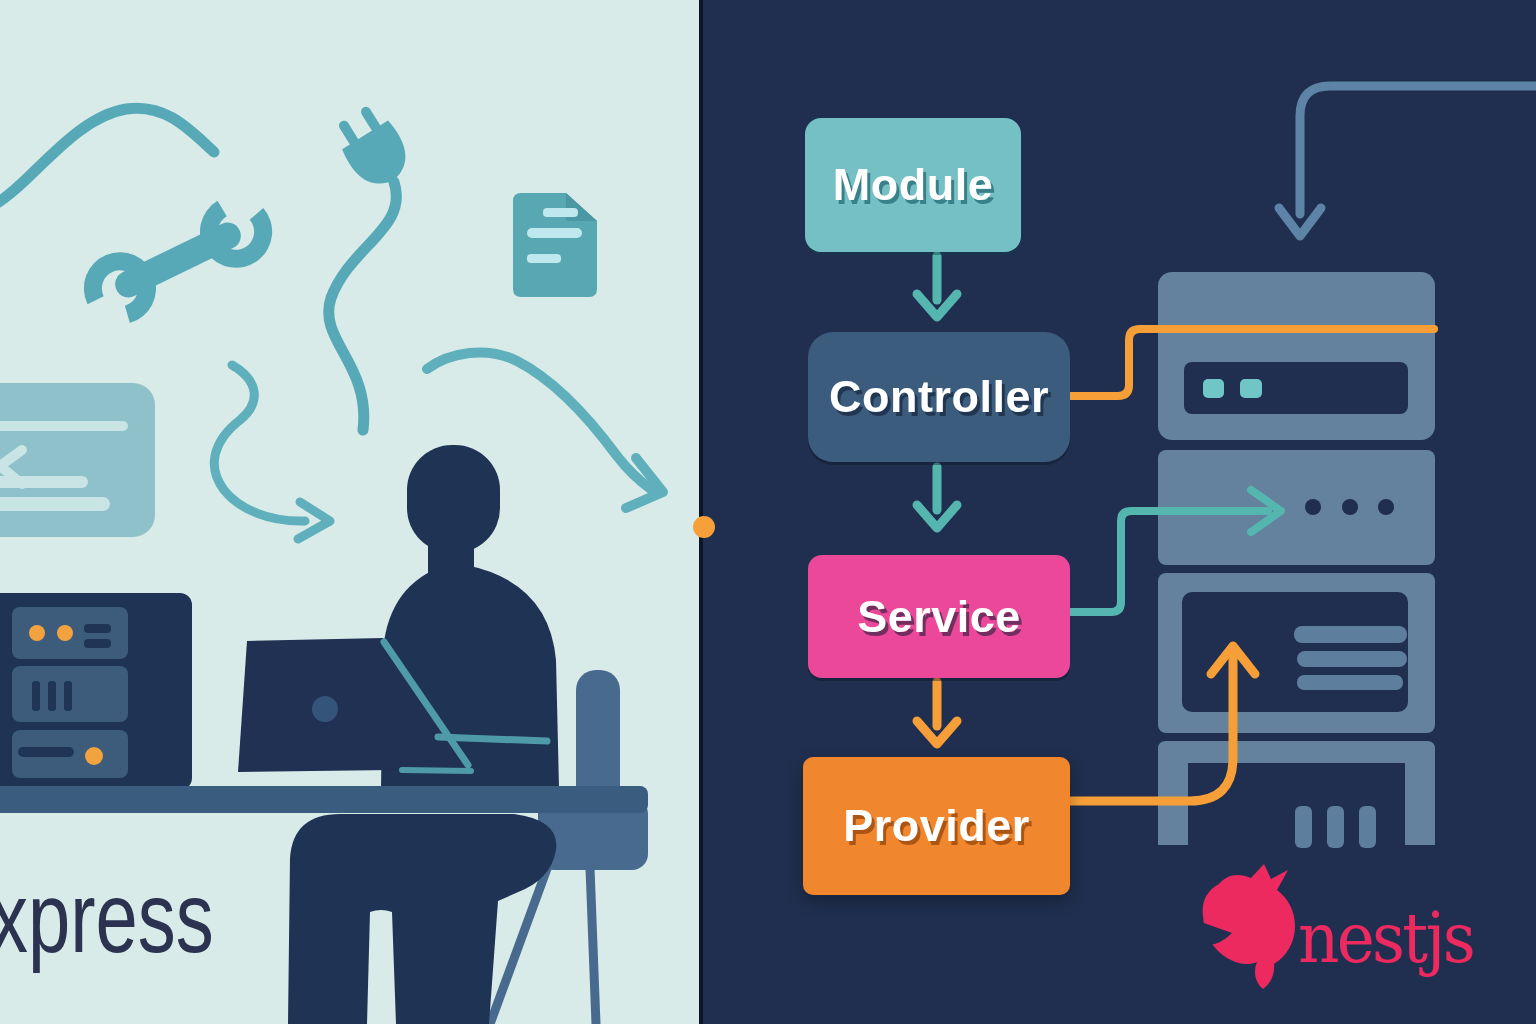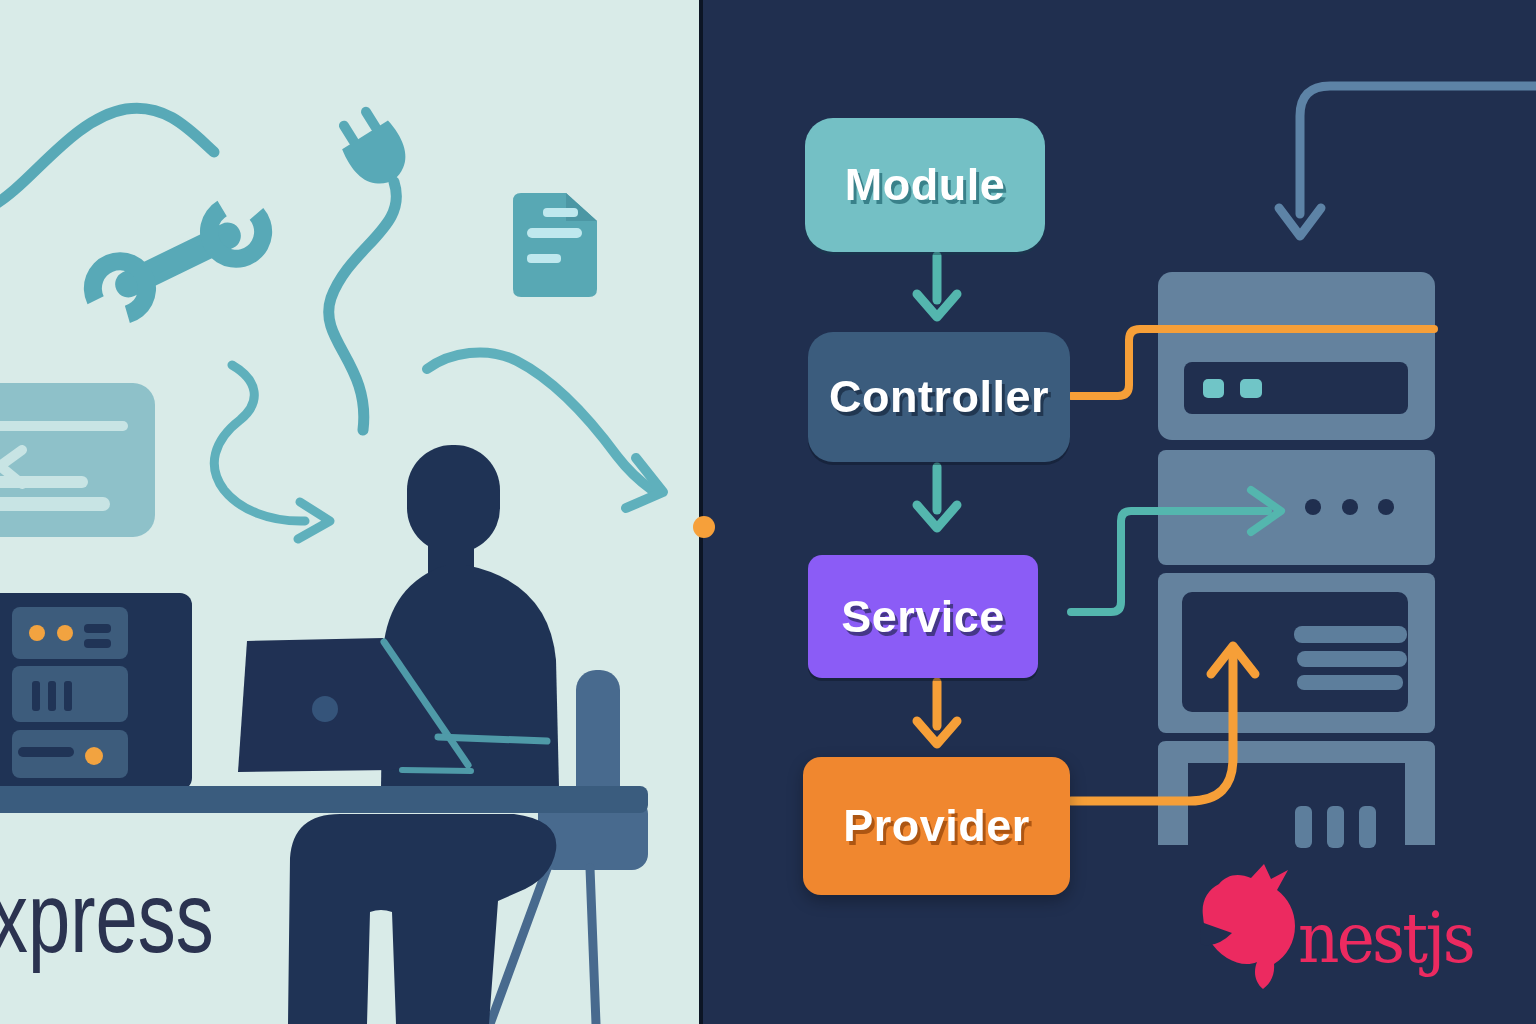--- a/index.html
+++ b/index.html
@@ -4,27 +4,27 @@
 <style>
   html,body{margin:0;padding:0;background:#111;}
   #stage{position:relative;width:1536px;height:1024px;overflow:hidden;
          font-family:"Liberation Sans",sans-serif;}
   .bg{position:absolute;top:0;height:1024px;}
   #left-bg{left:0;width:703px;background:#d9ebe8;}
   #right-bg{left:703px;width:833px;background:#202f4f;}
   #scene-svg{position:absolute;left:0;top:0;z-index:2;}
   .flow-box{position:absolute;z-index:3;display:flex;align-items:center;justify-content:center;
             color:#ffffff;font-weight:700;font-size:45px;letter-spacing:.5px;}
-  #box-module{left:805px;top:118px;width:240px;height:134px;background:#74c0c5;border-radius:28px;
+  #box-module{left:805px;top:118px;width:216px;height:134px;background:#74c0c5;border-radius:16px;
               text-shadow:3px 4px 0 rgba(38,108,118,.75);box-shadow:0 3px 0 rgba(22,62,78,.45);}
   #box-controller{left:808px;top:332px;width:262px;height:130px;background:#3b5c7d;border-radius:25px;
               text-shadow:3px 4px 0 rgba(12,26,46,.55);box-shadow:0 3px 0 rgba(10,20,36,.4);}
-  #box-service{left:808px;top:555px;width:230px;height:123px;background:#8b5cf6;border-radius:14px;
+  #box-service{left:808px;top:555px;width:262px;height:123px;background:#ec4899;border-radius:14px;
               text-shadow:3px 4px 0 rgba(12,26,46,.55);box-shadow:0 3px 0 rgba(10,20,36,.4);}
-  #box-provider{left:803px;top:757px;width:267px;height:138px;background:#f0872f;border-radius:18px;
+  #box-provider{left:803px;top:757px;width:267px;height:138px;background:#f0872f;border-radius:10px;
               text-shadow:3px 4px 0 rgba(156,74,12,.8);box-shadow:0 6px 16px rgba(0,0,0,.28);}
   #express-text{position:absolute;left:-10px;top:867px;z-index:3;color:#2b3350;
               font-size:100px;font-weight:100;line-height:1;letter-spacing:0px;
               transform:scaleX(.76);transform-origin:left top;}
   #nestjs-text{position:absolute;left:1298px;top:903px;z-index:3;color:#ec2a60;
               font-family:"DejaVu Serif",serif;font-size:70px;line-height:1;letter-spacing:-3px;
               transform:scaleX(.92);transform-origin:left top;}
 </style>
 </head>
 <body>

